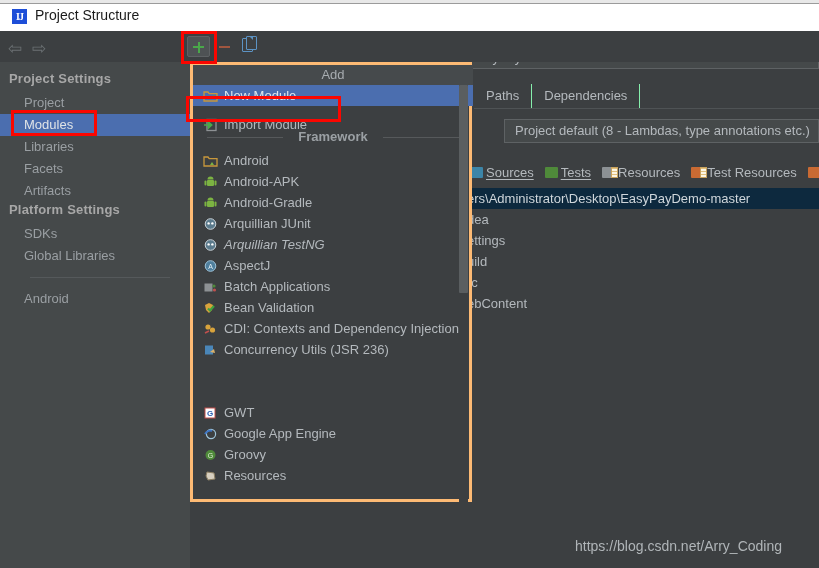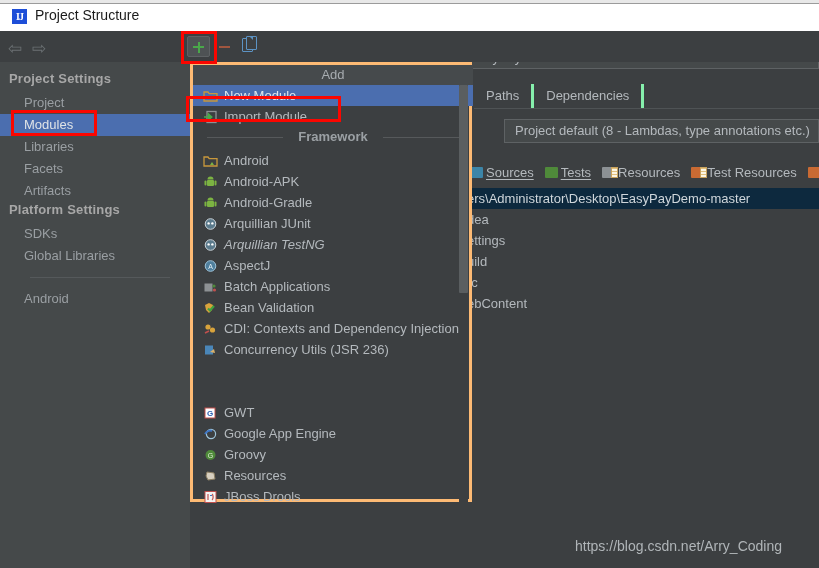--- a/index.html
+++ b/index.html
@@ -85,21 +85,21 @@
   .name-label{position:absolute;left:412px;top:51px;color:#a7acb0;font-size:13px;}
   .name-field{
     position:absolute;left:461px;top:46px;width:358px;height:23px;
     background:#45494a;border:1px solid #5e6264;box-sizing:border-box;
   }
   .name-value{position:absolute;left:8px;top:3px;color:#b4b9bd;font-size:13px;}
 
   .tabrow{position:absolute;left:474px;top:84px;height:24px;}
   .tab{
     display:inline-block;height:24px;line-height:24px;padding:0 12px;
-    color:#b4b9bd;font-size:13px;border-right:3px solid #86efac;box-sizing:border-box;
+    color:#b4b9bd;font-size:13px;border-right:1px solid #86efac;box-sizing:border-box;
   }
   .tabline{position:absolute;left:474px;top:108px;width:345px;height:1px;background:#4f5355;}
 
   .level-label{position:absolute;left:430px;top:126px;color:#a7acb0;font-size:13px;}
   .level-field{
     position:absolute;left:504px;top:119px;width:315px;height:24px;
     background:#45494a;border:1px solid #5e6264;box-sizing:border-box;
     color:#b4b9bd;font-size:13px;line-height:22px;padding-left:10px;
   }
 
@@ -246,21 +246,21 @@
 
     <div class="menu-item sel" style="top:20px;">
       <span class="mi-icon">
         <svg width="15" height="14" viewBox="0 0 15 14">
             <path d="M1 3h4l1.2 1.6H14V12H1z" fill="none" stroke="#c8983c" stroke-width="1.3"></path>
             <path d="M9 8h4M11 6v4" stroke="#4aa84a" stroke-width="1.4"></path>
           </svg>
       </span><span>New Module</span>
     </div>
 
-    <div class="menu-item" style="top:41px;">
+    <div class="menu-item" style="top:49px;">
       <span class="mi-icon">
         <svg width="15" height="14" viewBox="0 0 15 14">
             <rect x="4" y="1.5" width="9" height="11" fill="none" stroke="#8d9194" stroke-width="1.3"></rect>
             <path d="M1 7h7M5.5 4l3.2 3-3.2 3z" stroke="#4aa84a" stroke-width="1.6" fill="#4aa84a"></path>
           </svg>
       </span><span>Import Module</span>
     </div>
 
     <div class="menu-sep" style="top:62px;">
       <span class="ln" style="left:14px;width:76px;"></span>
@@ -380,29 +380,20 @@
           </svg>
       </span><span>Groovy</span>
     </div>
     <div class="menu-item" style="top:400px;">
       <span class="mi-icon">
         <svg width="15" height="14" viewBox="0 0 15 14">
             <path d="M4 3l7 1 1 6-7 1-2-4z" fill="#d7cfc0" stroke="#8d7f63" stroke-width="1"></path>
           </svg>
       </span><span>Resources</span>
     </div>
-    <div class="menu-item" style="top:421px;">
-      <span class="mi-icon">
-        <svg width="15" height="14" viewBox="0 0 15 14">
-            <rect x="2" y="1.5" width="11" height="11" fill="#f4f4f2" stroke="#c0504d" stroke-width="1"></rect>
-            <path d="M5 4v6M9 4c1.5 1 1.5 5 0 6" stroke="#c0504d" stroke-width="1.2" fill="none"></path>
-            <path d="M7 5.5h2" stroke="#3f76c4" stroke-width="1.2"></path>
-          </svg>
-      </span><span>JBoss Drools</span>
-    </div>
 
     <div class="scrollbar"></div>
     <div class="scrollthumb"></div>
   </div>
 
   <div class="redbox" style="left:181px;top:31px;width:36px;height:33px;"></div>
   <div class="redbox" style="left:11px;top:110px;width:86px;height:26px;"></div>
   <div class="redbox" style="left:186px;top:96px;width:155px;height:26px;"></div>
 
   <div class="watermark">https://blog.csdn.net/Arry_Coding</div>

